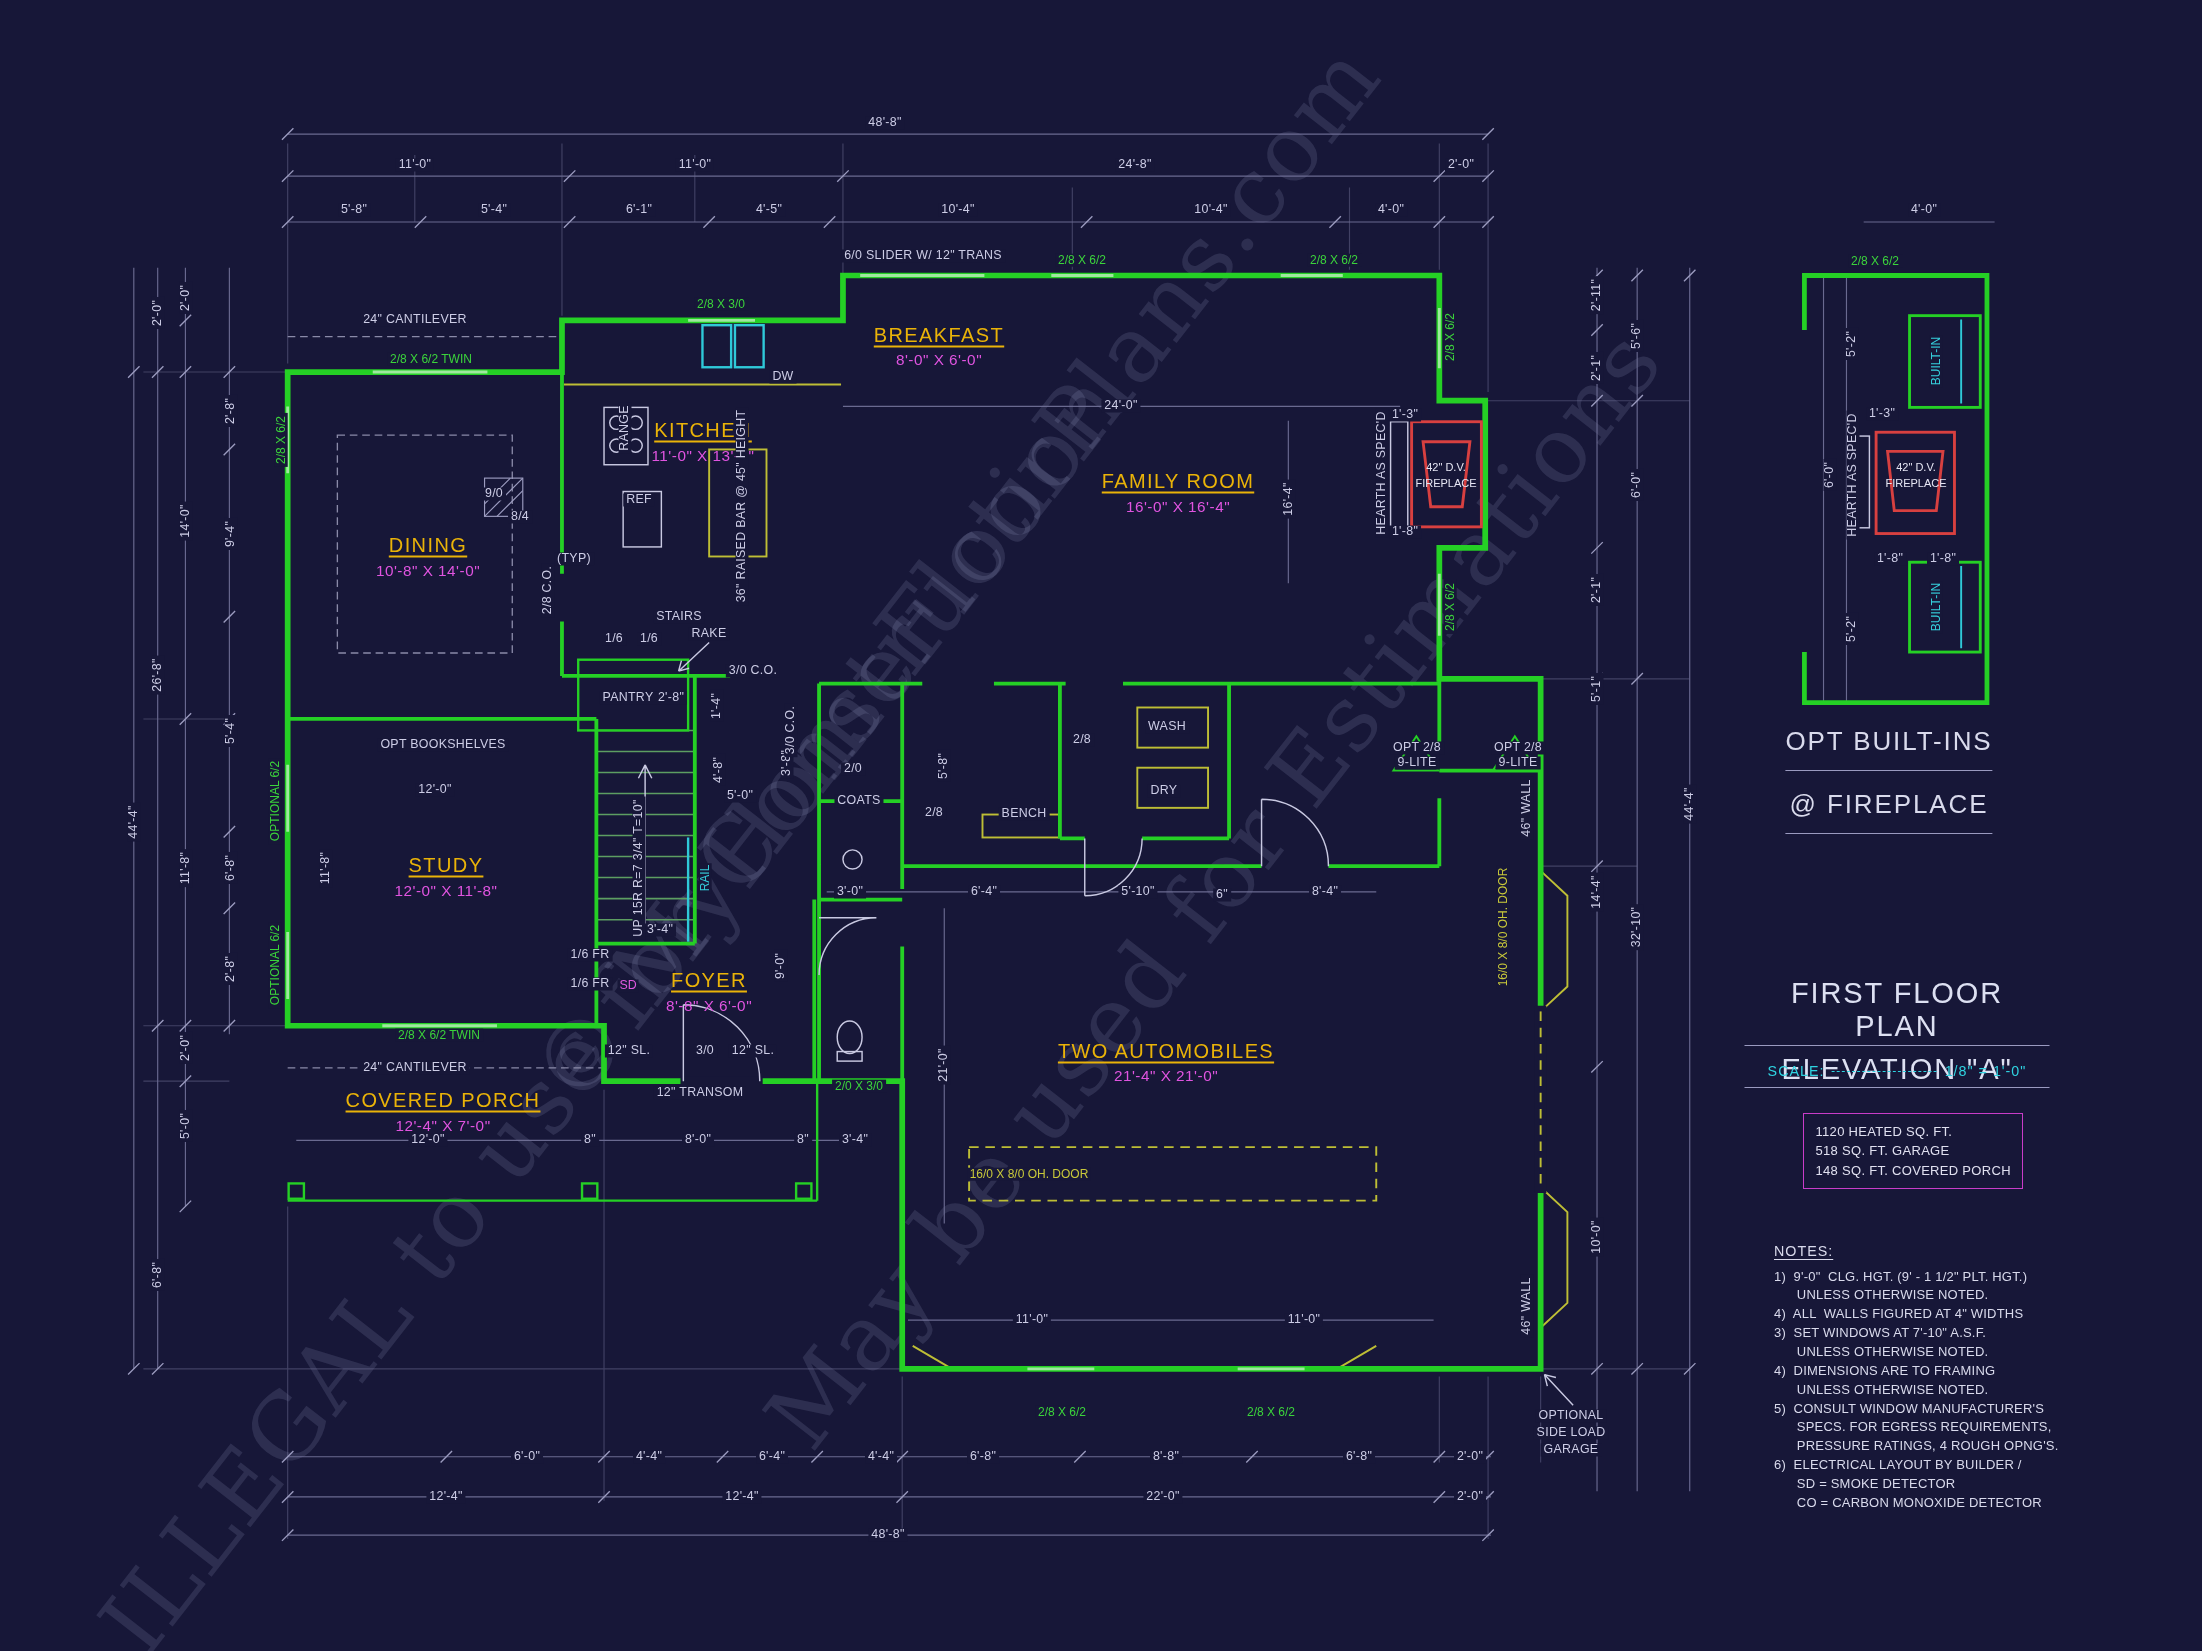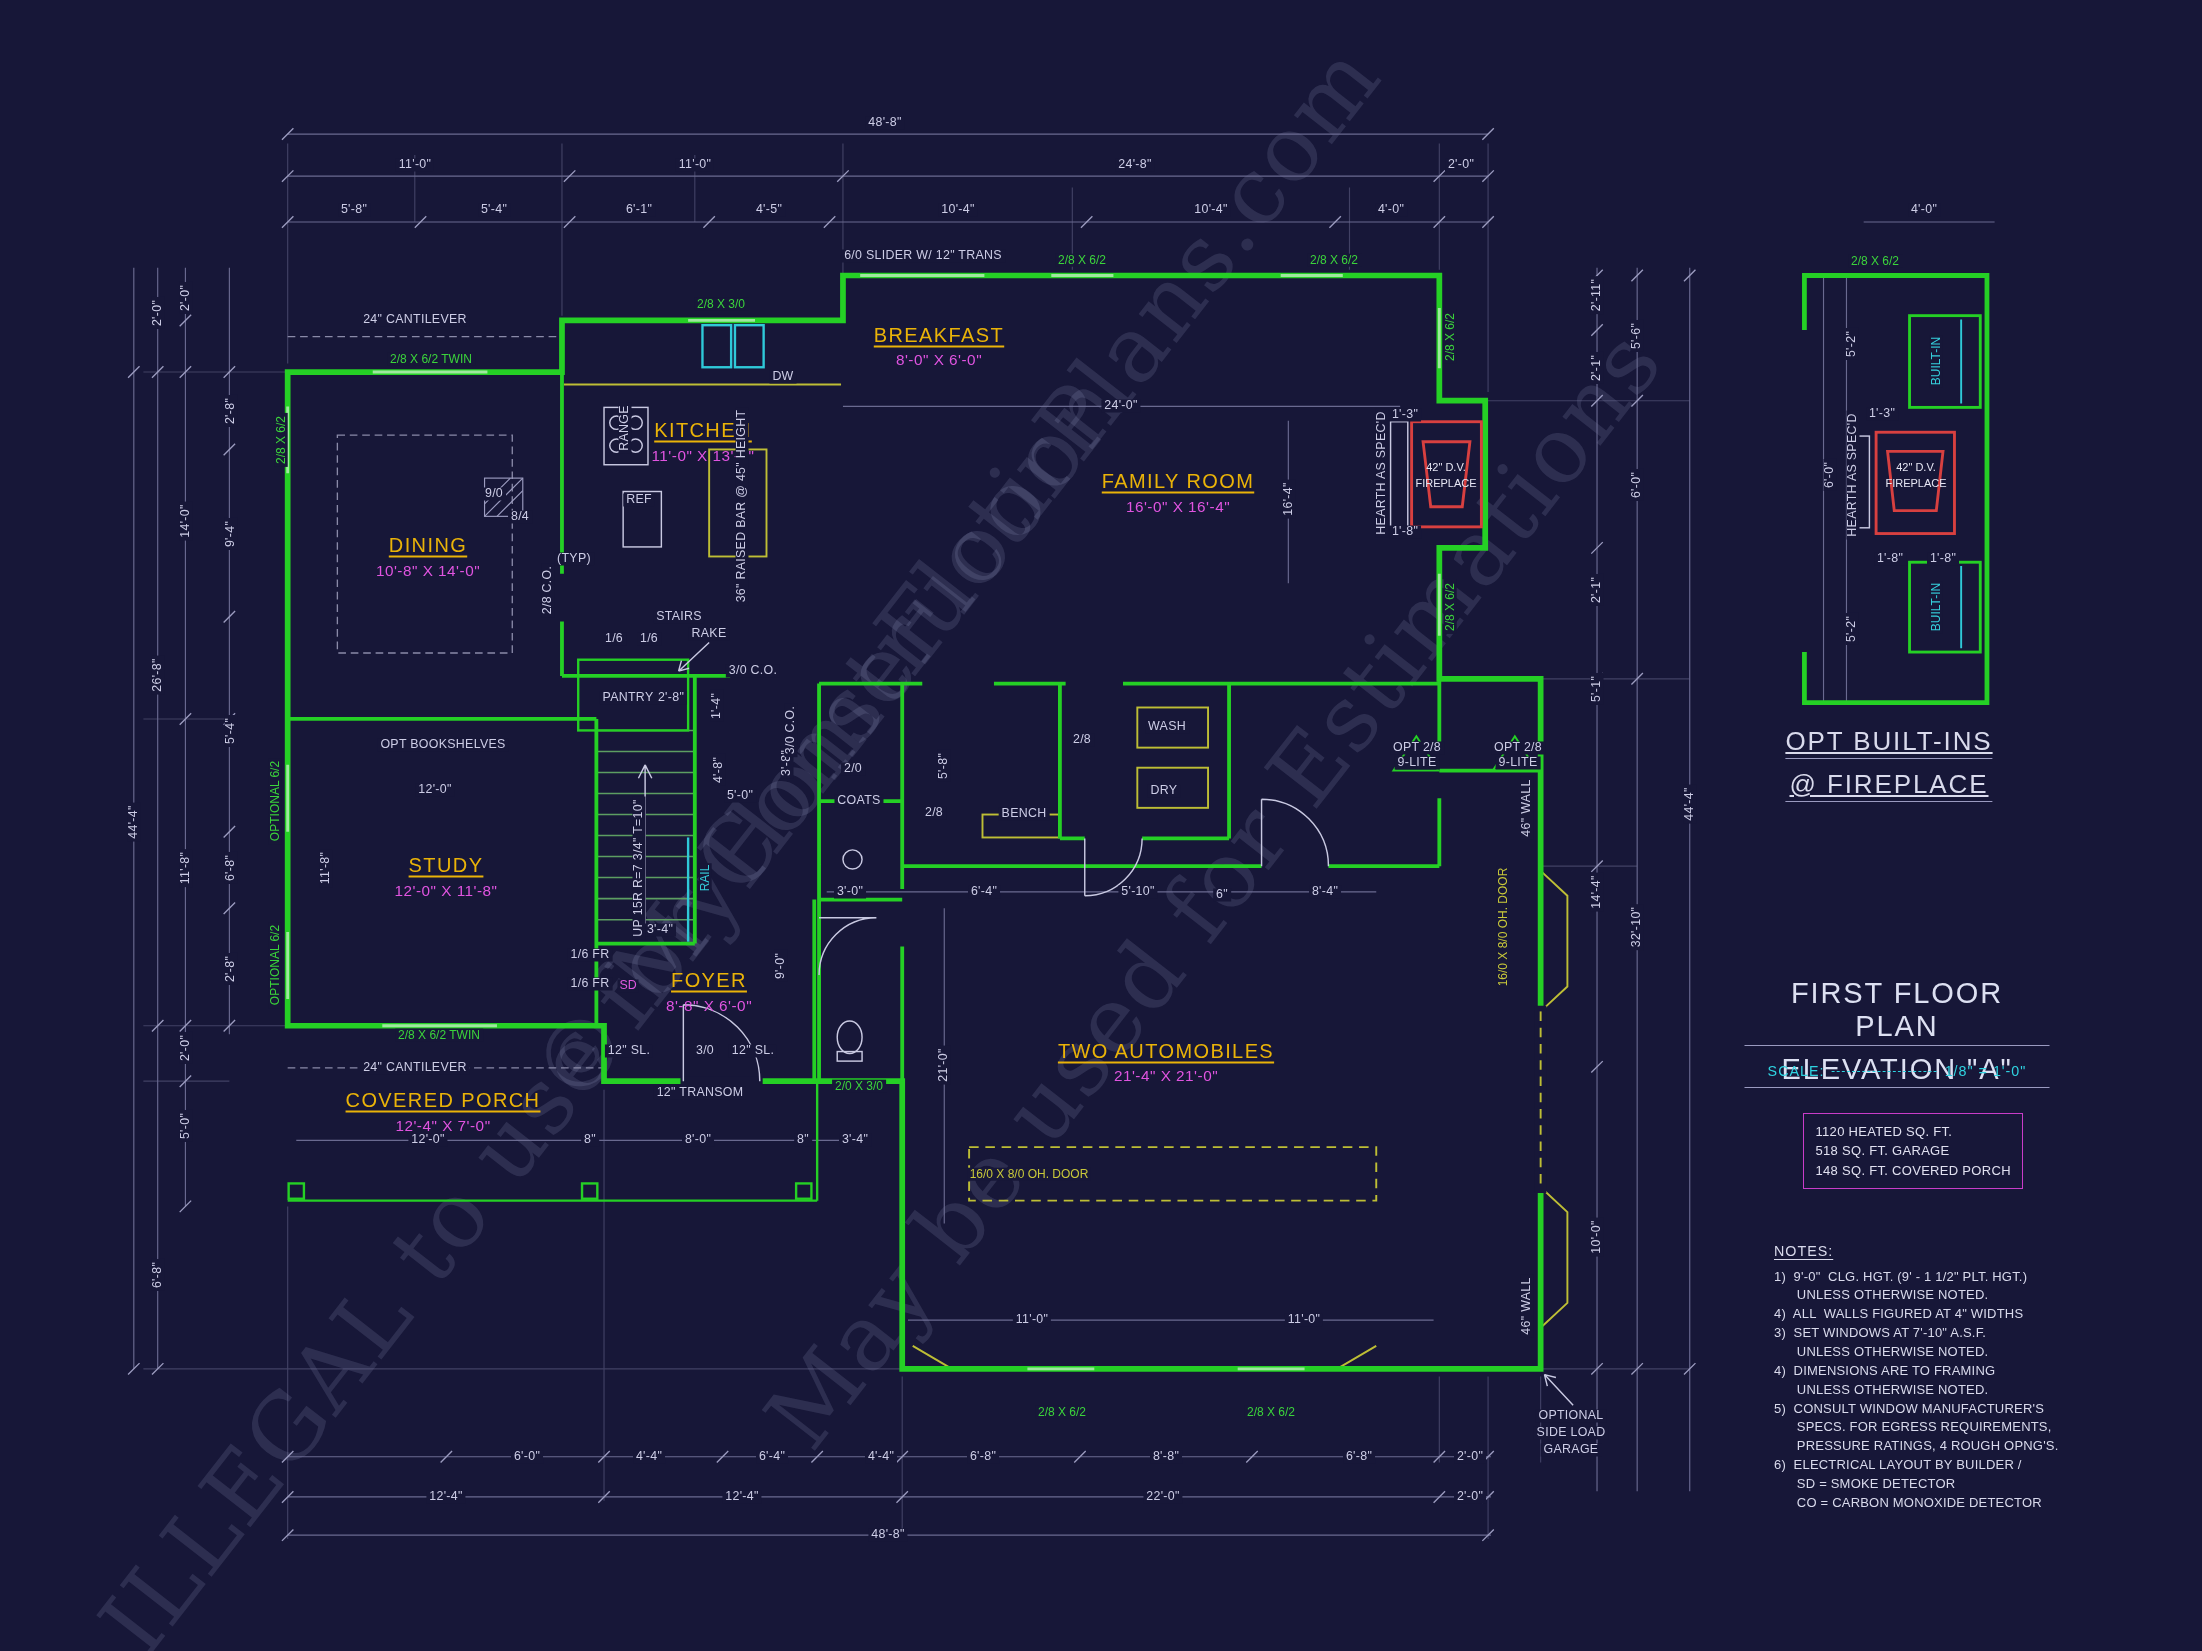--- a/index.html
+++ b/index.html
@@ -13,21 +13,21 @@
   .lbl{position:absolute;white-space:nowrap;transform:translate(-50%,-50%);line-height:1.05;}
   .lbl-dim{font-size:12.4px;color:#cdcde6;background:#171738;padding:0 2.9px;letter-spacing:0.3px;}
   .lbl-green{font-size:12px;color:#3bd43b;background:#171738;padding:0 2.9px;}
   .lbl-yellow{font-size:12px;color:#c9c93a;background:#171738;padding:0 1.9px;}
   .lbl-cyan{font-size:12px;color:#35cfdc;background:#171738;padding:0 1.9px;}
   .lbl-magenta{font-size:12.4px;color:#e05ae0;background:#171738;padding:0 1.9px;}
   .lbl-white{font-size:11px;color:#e6e6f4;}
   .lbl-room{font-size:20px;color:#eab308;letter-spacing:1.4px;text-decoration:underline;text-underline-offset:3.8px;}
   .lbl-roomdim{font-size:15.3px;color:#e054e0;letter-spacing:0.5px;}
   .detail-title{position:absolute;left:1889px;top:726px;transform:translateX(-50%);text-align:center;color:#d9daec;font-size:26px;letter-spacing:1.9px;}
-  .detail-title .tline{display:block;border-bottom:1.4px solid #9a9ac0;padding-bottom:1px;margin-bottom:10px;text-decoration:underline;}
+  .detail-title .tline{display:block;border-bottom:1.4px solid #9a9ac0;padding-bottom:13px;margin-bottom:18px;}
   .main-title{position:absolute;left:1897px;top:977px;transform:translateX(-50%);text-align:center;color:#dde0f2;font-size:29px;letter-spacing:1.9px;}
   .main-title .tline{display:block;border-bottom:1.4px solid #9a9ac0;padding-bottom:1.9px;margin-bottom:6.7px;}
   .scale-line{position:absolute;left:1897px;top:1063px;transform:translateX(-50%);color:#2fd3e0;font-size:14.3px;display:flex;gap:7.6px;align-items:center;letter-spacing:1px;}
   .scale-dash{width:105px;border-top:1.9px dashed #2fd3e0;display:inline-block;}
   .stats-box{position:absolute;left:1803px;top:1113px;border:1.9px solid #c83cc8;padding:7.6px 11.5px;color:#e0e0f0;font-size:13px;line-height:1.5;letter-spacing:0.3px;}
   .notes-block{position:absolute;left:1774px;top:1243px;color:#d9daec;font-size:13px;}
   .notes-heading{font-size:14.3px;letter-spacing:1px;text-decoration:underline;text-underline-offset:2.9px;margin-bottom:8.6px;}
   .note-line{white-space:pre;line-height:1.45;letter-spacing:0.2px;}
   .wm{position:absolute;font-family:"DejaVu Serif",serif;font-size:92px;color:rgba(175,182,220,0.15);white-space:nowrap;transform:translate(-50%,-50%) rotate(-52deg);letter-spacing:1.9px;}
   #wm1{left:956px;top:574px;}

